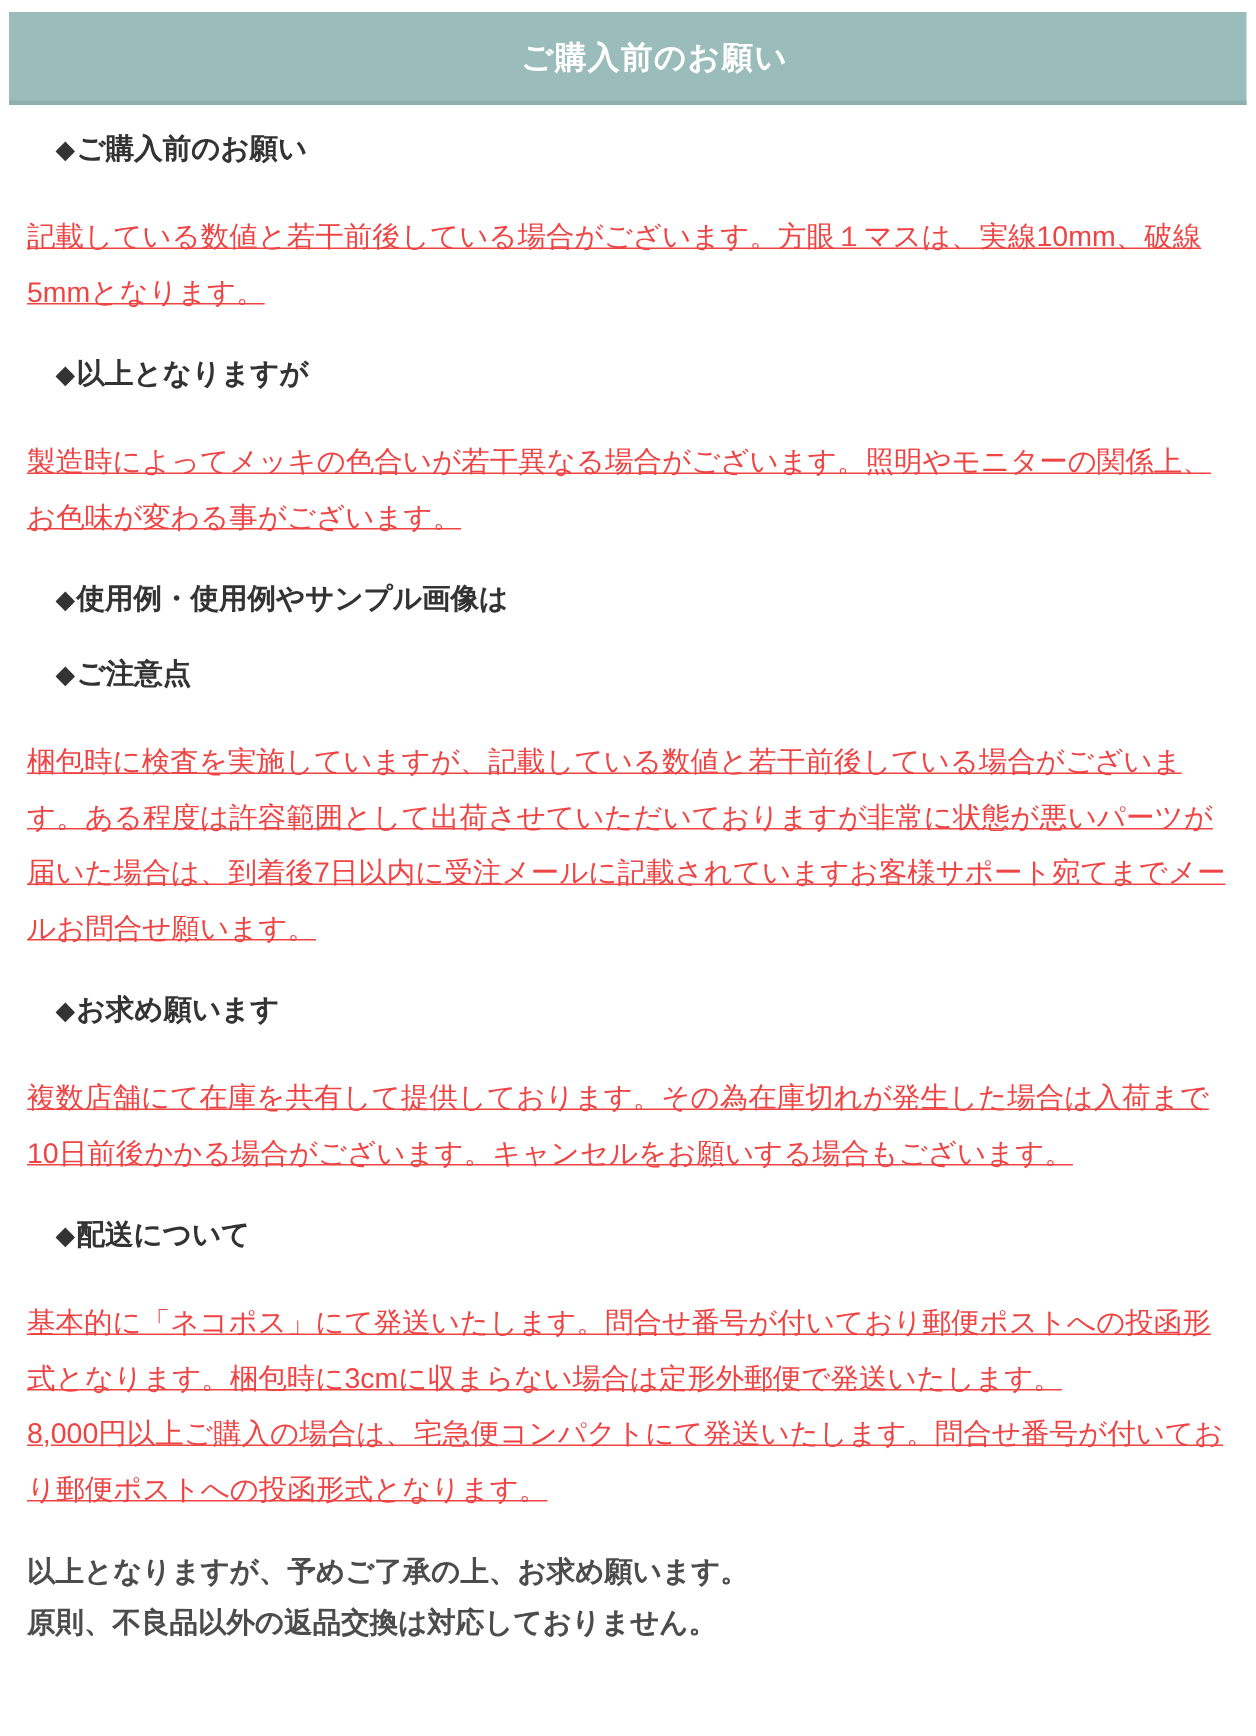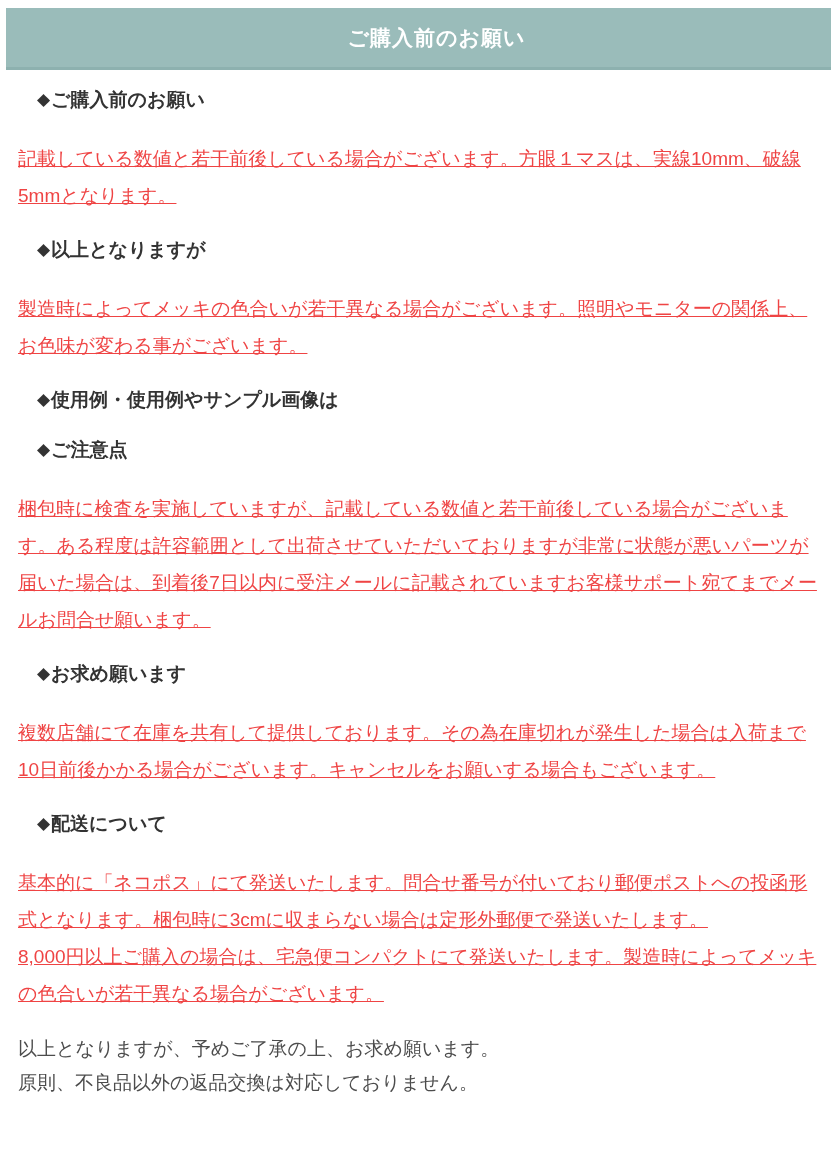--- a/index.html
+++ b/index.html
@@ -67,20 +67,21 @@
     display: block;
   }
   .footer-para {
     margin: 20px 0 0 0;
     font-size: 19px;
     line-height: 34px;
     color: #4c4c4c;
   }
   .footer-para .seg {
     display: block;
+    font-weight: bold;
   }
 </style>
 </head>
 <body>
 
 <div class="page">
 
   <div class="band">
     <span class="band-title">ご購入前のお願い</span>
   </div>
@@ -134,21 +135,21 @@
       </div>
     </div>
 
     <div>
       <div class="sec-heading">
         <span class="diamond">◆</span>
         <span>配送について</span>
       </div>
       <div class="para">
         <span class="seg">基本的に「ネコポス」にて発送いたします。問合せ番号が付いており郵便ポストへの投函形式となります。梱包時に3cmに収まらない場合は定形外郵便で発送いたします。</span>
-        <span class="seg">8,000円以上ご購入の場合は、宅急便コンパクトにて発送いたします。製造時によってメッキの色合いが若干異なる場合がございます。</span>
+        <span class="seg">8,000円以上ご購入の場合は、宅急便コンパクトにて発送いたします。問合せ番号が付いており郵便ポストへの投函形式となります。</span>
       </div>
     </div>
 
     <div class="footer-para">
       <span class="seg">以上となりますが、予めご了承の上、お求め願います。</span>
       <span class="seg">原則、不良品以外の返品交換は対応しておりません。</span>
     </div>
 
   </div>
 </div>

